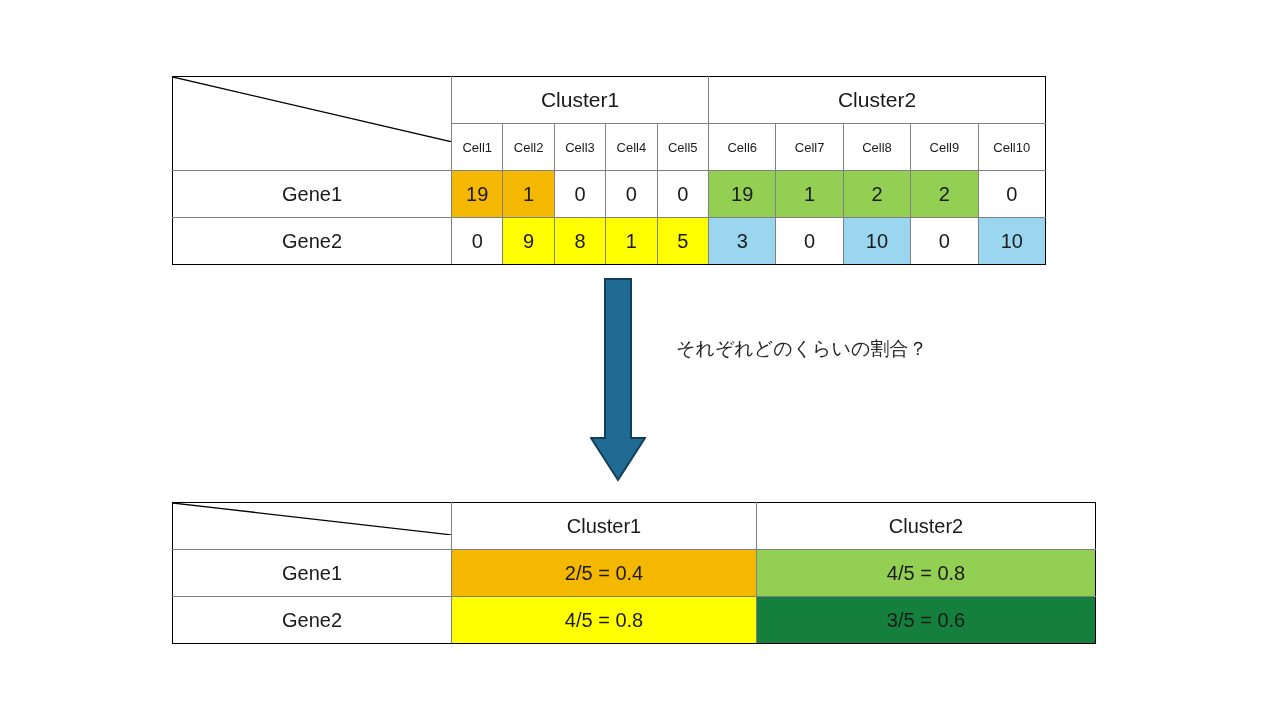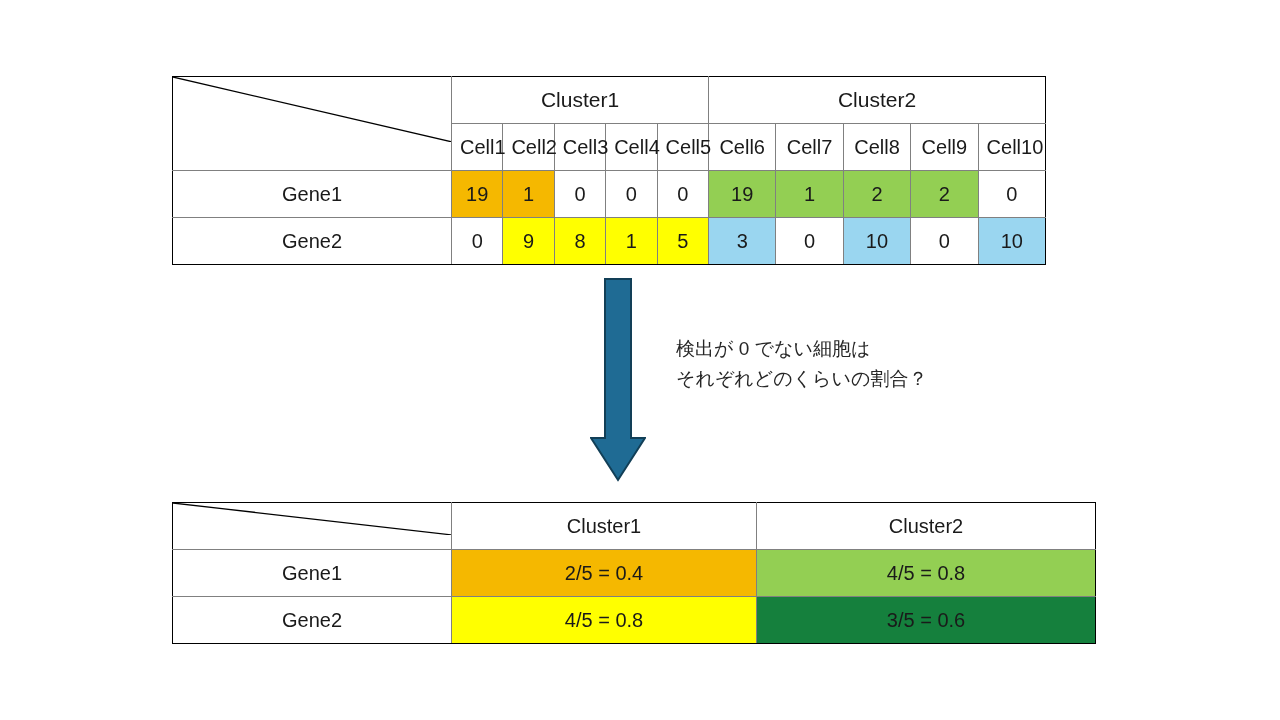--- a/index.html
+++ b/index.html
@@ -60,21 +60,21 @@
   #top-table {
     left: 172px;
     top: 76px;
     width: 872px;
   }
   #top-table td {
     height: 30px;
     font-size: 20px;
   }
   #top-table .cluster-head { font-size: 21px; }
-  #top-table .cell-head { font-size: 20px; }
+  #top-table .cell-head { font-size: 13px; }
   #top-table .gene-label { font-size: 20px; }
 
   
   #bottom-table {
     left: 172px;
     top: 502px;
     width: 872px;
   }
   #bottom-table td {
     height: 30px;
@@ -175,21 +175,20 @@
       </tr>
     </tbody>
   </table>
 
 
   <svg id="flow-arrow" viewBox="0 0 56 204" preserveAspectRatio="none">
     <polygon points="15,1 41,1 41,160 55,160 28,202 1,160 15,160" fill="#1f6b94" stroke="#123f57" stroke-width="2" stroke-linejoin="miter"></polygon>
   </svg>
 
   <div class="caption" id="question-block">
-    <div>検出が 0 でない細胞は</div>
     <div>それぞれどのくらいの割合？</div>
   </div>
 
   <table class="grid-table" id="bottom-table">
     <tbody>
       <tr>
         <td class="corner-cell outer-top outer-left" style="width:262px;">
           <svg class="diag" viewBox="0 0 262 30" preserveAspectRatio="none">
             <line x1="0" y1="0" x2="262" y2="30" stroke="#000000" stroke-width="1.2"></line>
           </svg>

